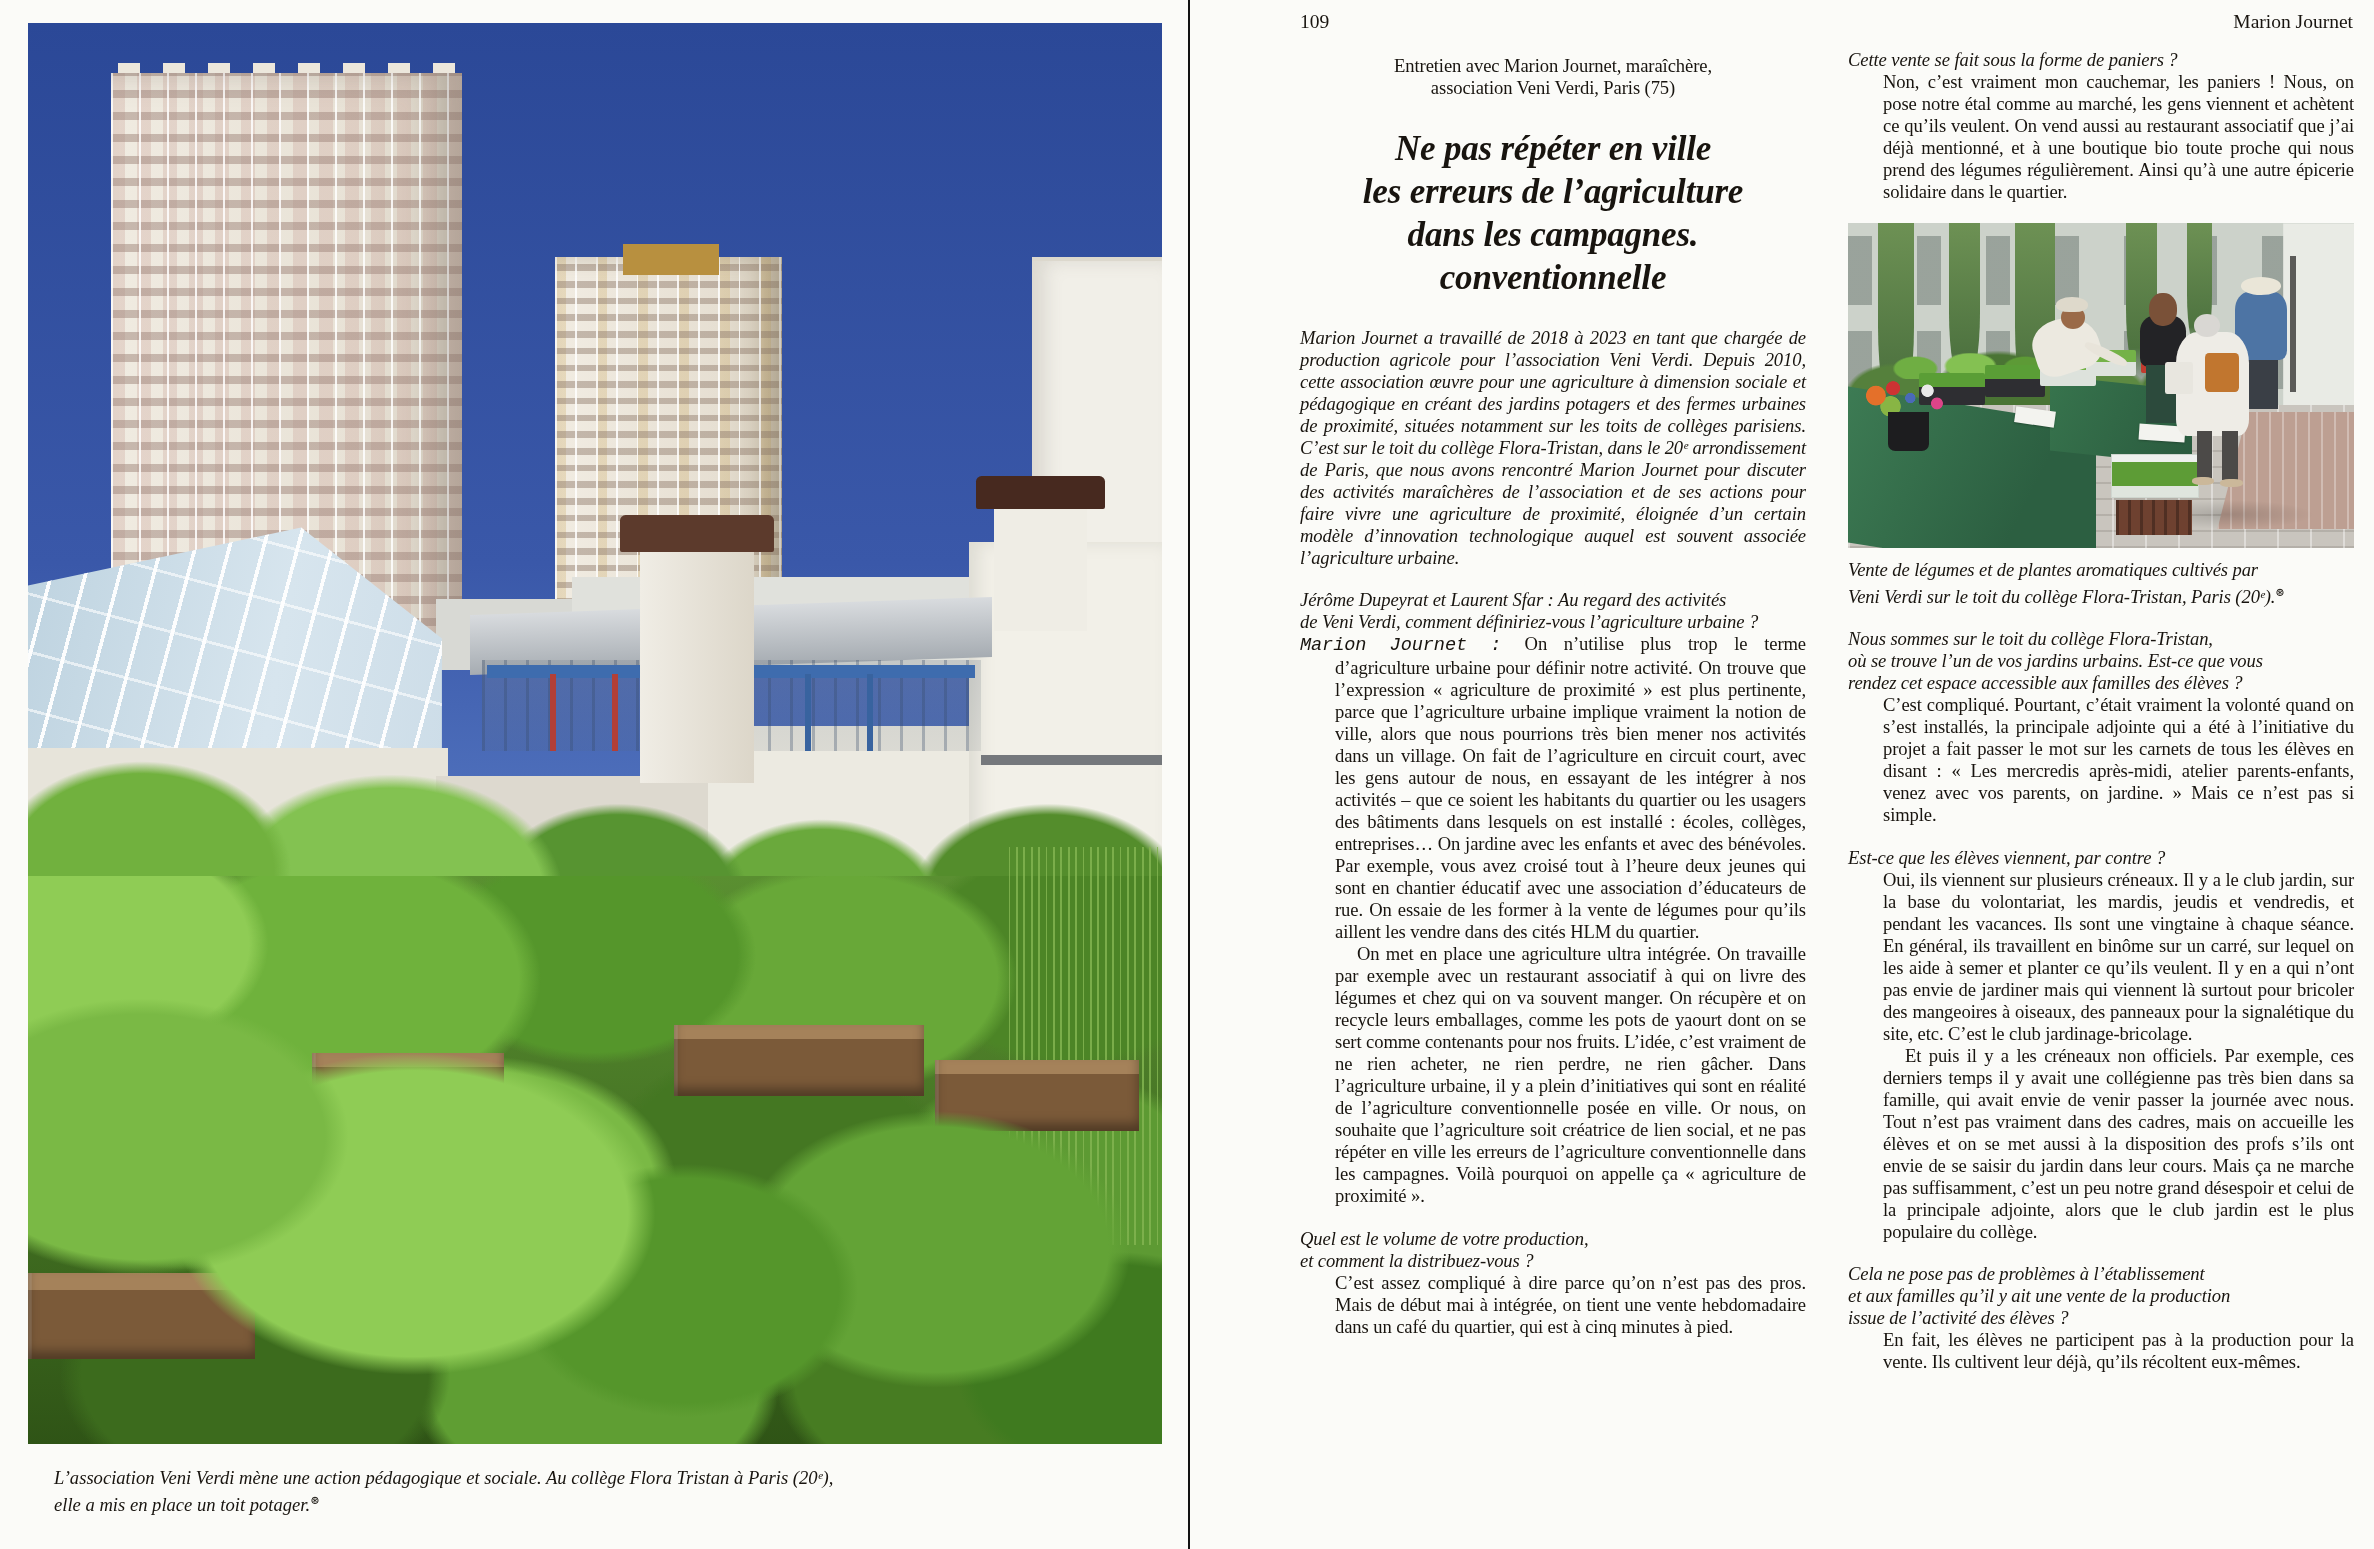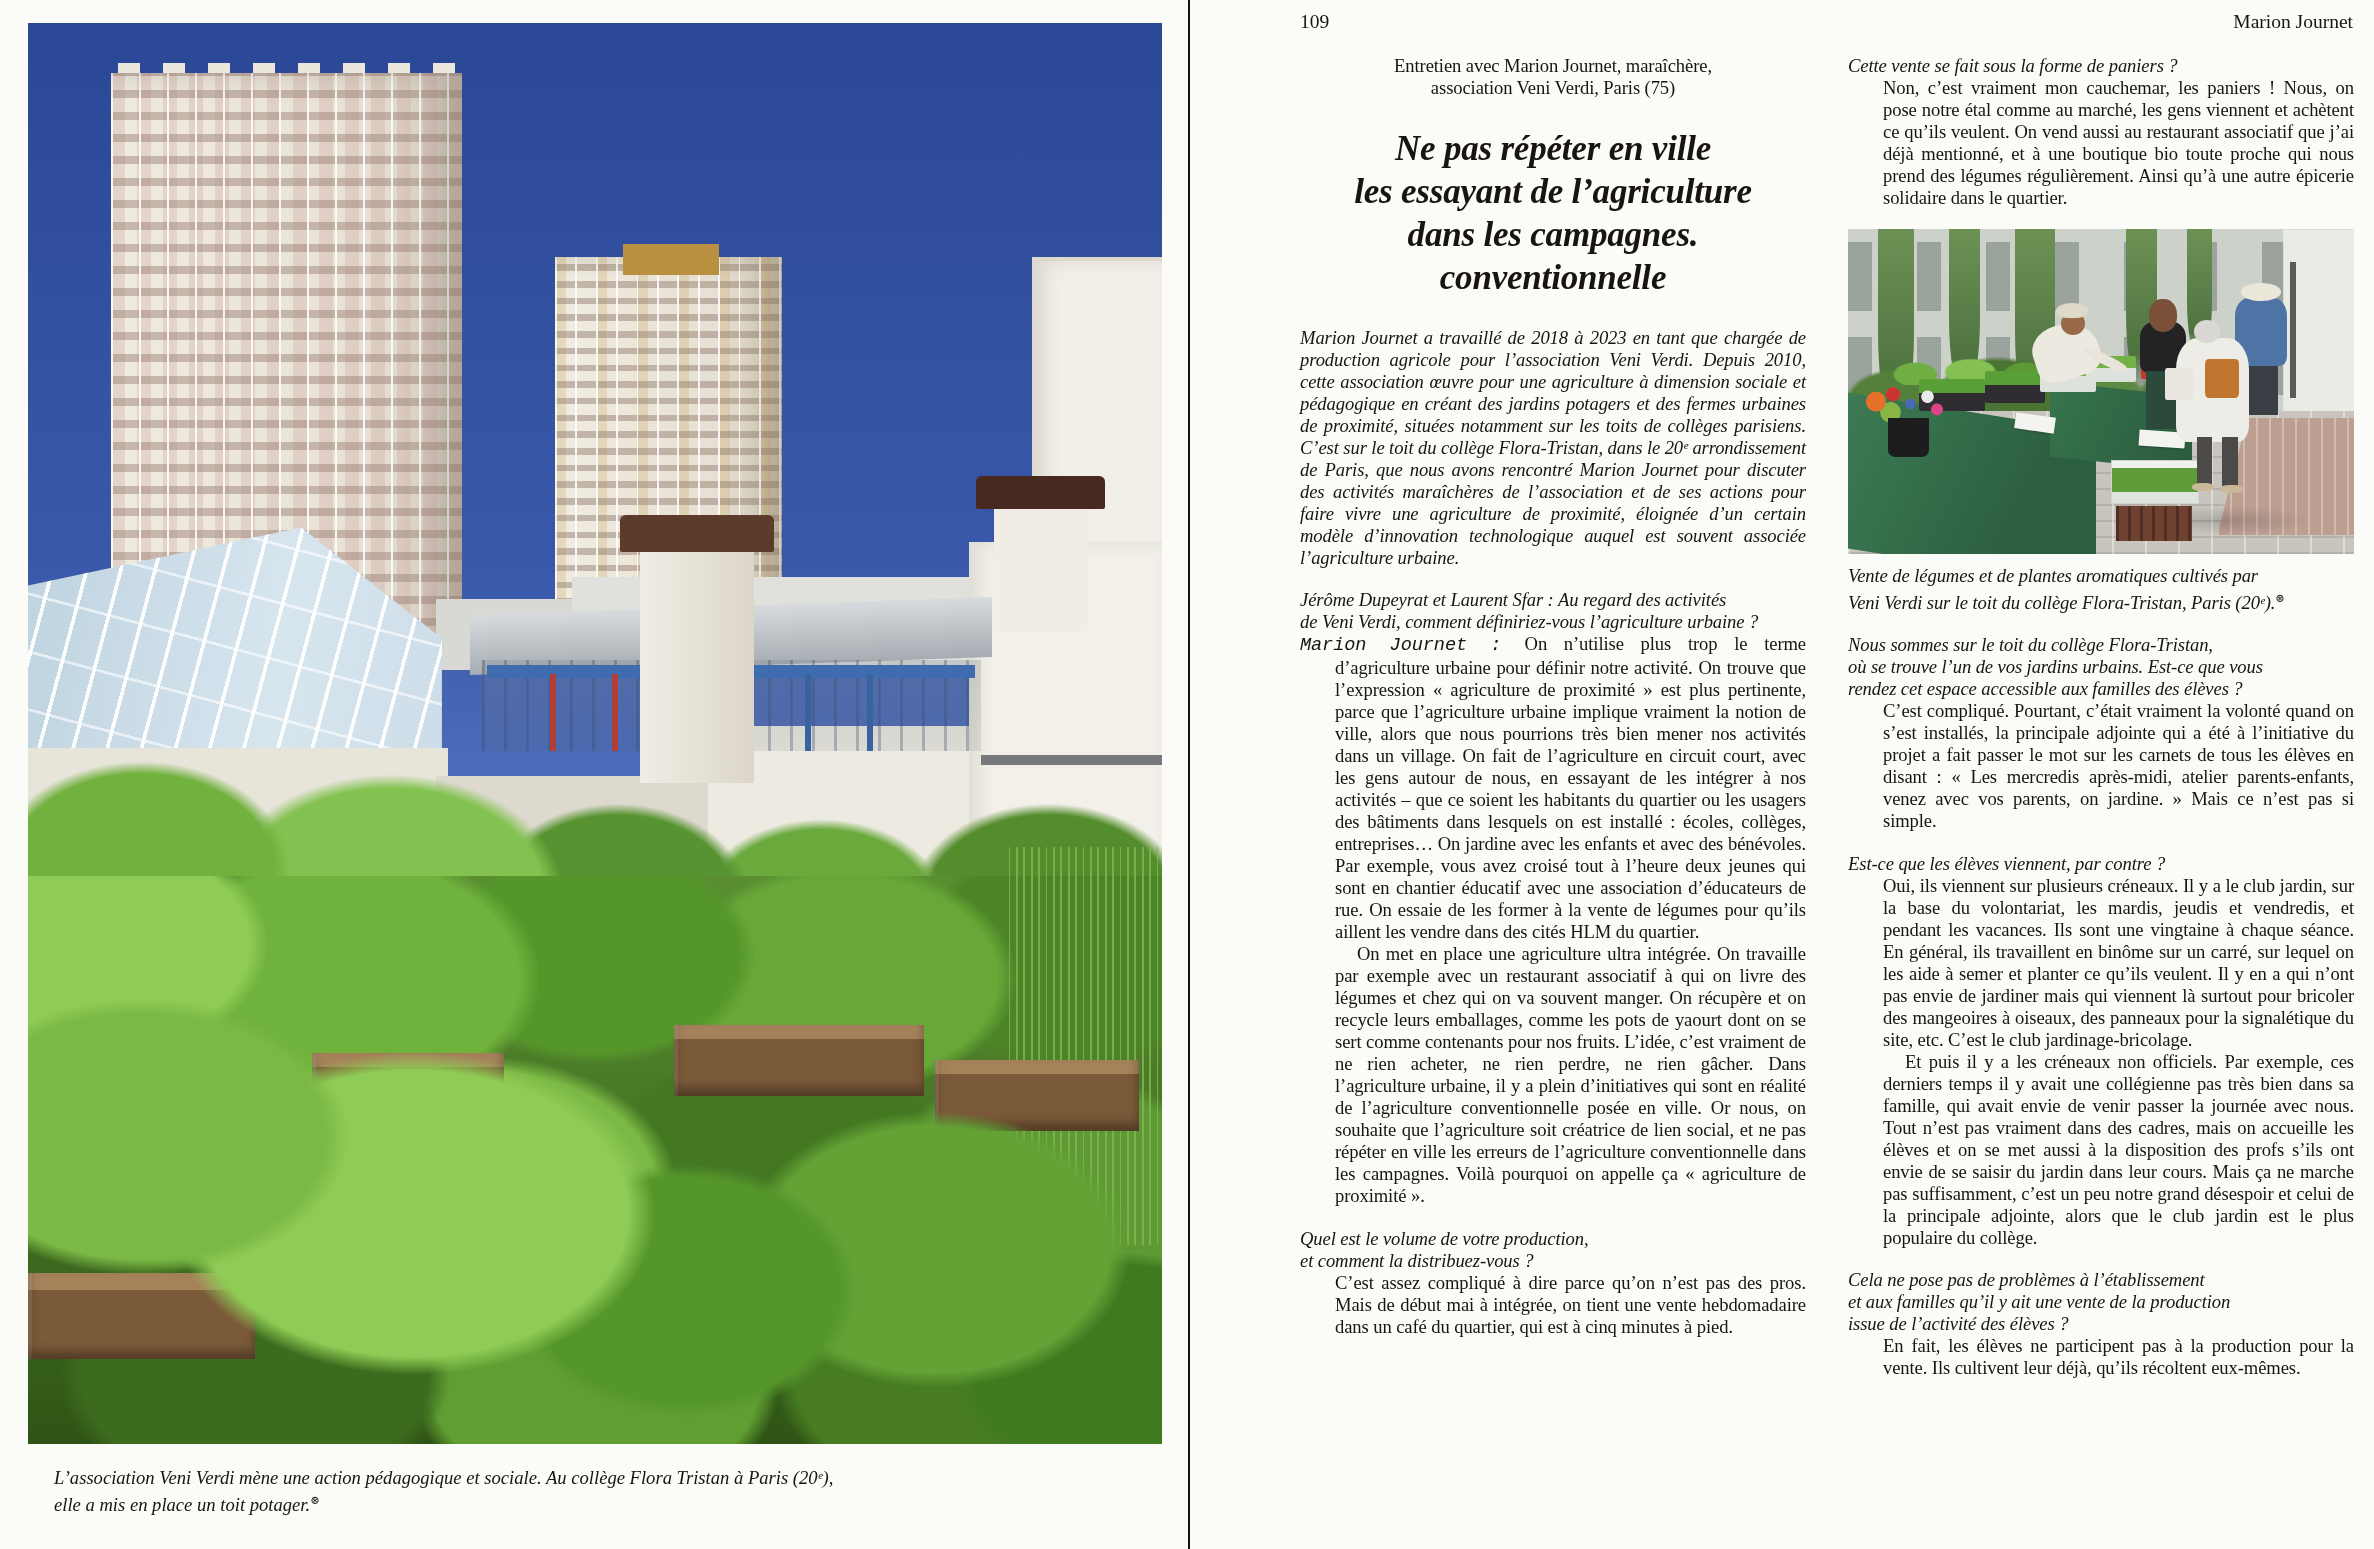--- a/index.html
+++ b/index.html
@@ -217,21 +217,21 @@
     <div class="folio">109</div>
     <div class="running-head">Marion Journet</div>
 
     <div class="col col-1">
       <div class="kicker">
         <div>Entretien avec Marion Journet, maraîchère,</div>
         <div>association Veni Verdi, Paris (75)</div>
       </div>
       <h1 class="title">
         <div>Ne pas répéter en ville</div>
-        <div>les essayant de l’agriculture</div>
+        <div>les erreurs de l’agriculture</div>
         <div>dans les campagnes.</div>
         <div>conventionnelle</div>
       </h1>
       <p class="intro">Marion Journet a travaillé de 2018 à 2023 en tant que chargée de production agricole pour l’association Veni Verdi. Depuis 2010, cette association œuvre pour une agriculture à dimension sociale et pédagogique en créant des jardins potagers et des fermes urbaines de proximité, situées notamment sur les toits de collèges parisiens. C’est sur le toit du collège Flora-Tristan, dans le 20ᵉ arrondissement de Paris, que nous avons rencontré Marion Journet pour discuter des activités maraîchères de l’association et de ses actions pour faire vivre une agriculture de proximité, éloignée d’un certain modèle d’innovation technologique auquel est souvent associée l’agriculture urbaine.</p>
 
       <div class="question">
         <div>Jérôme Dupeyrat et Laurent Sfar&nbsp;: Au regard des activités</div>
         <div>de Veni Verdi, comment définiriez-vous l’agriculture urbaine&nbsp;?</div>
       </div>
       <div class="answer">
@@ -242,21 +242,21 @@
       <div class="question">
         <div>Quel est le volume de votre production,</div>
         <div>et comment la distribuez-vous&nbsp;?</div>
       </div>
       <div class="answer">
         <p>C’est assez compliqué à dire parce qu’on n’est pas des pros. Mais de début mai à intégrée, on tient une vente hebdomadaire dans un café du quartier, qui est à cinq minutes à pied.</p>
       </div>
     </div>
 
     <div class="col col-2">
-      <div class="question" style="margin-top:11px;">
+      <div class="question" style="margin-top:5px;">
         <div>Cette vente se fait sous la forme de paniers&nbsp;?</div>
       </div>
       <div class="answer">
         <p>Non, c’est vraiment mon cauchemar, les paniers&nbsp;! Nous, on pose notre étal comme au marché, les gens viennent et achètent ce qu’ils veulent. On vend aussi au restaurant associatif que j’ai déjà mentionné, et à une boutique bio toute proche qui nous prend des légumes régulièrement. Ainsi qu’à une autre épicerie solidaire dans le quartier.</p>
       </div>
 
       <figure class="photo-market">
         <div class="abs m-win" style="top:4%;height:21%;"></div>
         <div class="abs m-win" style="top:33%;height:18%;"></div>
         <div class="abs m-vine" style="left:6%;width:7%;height:58%;"></div>

